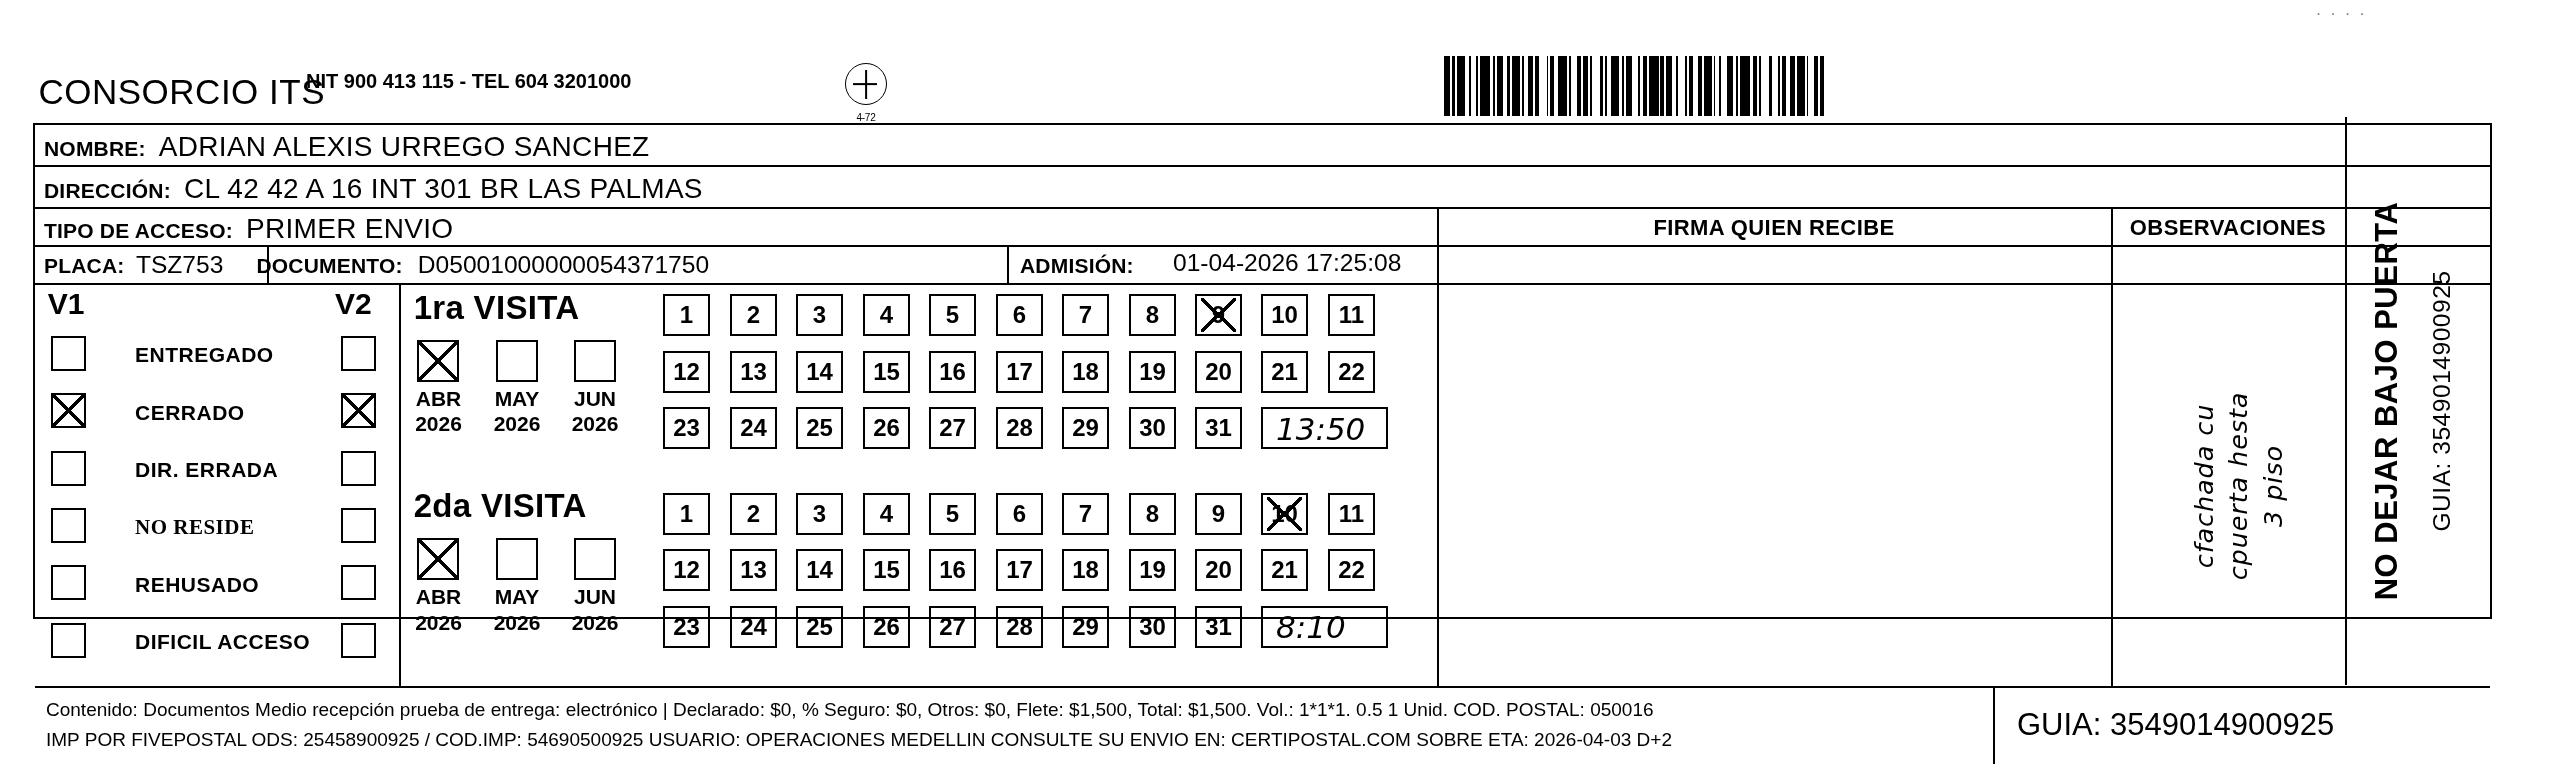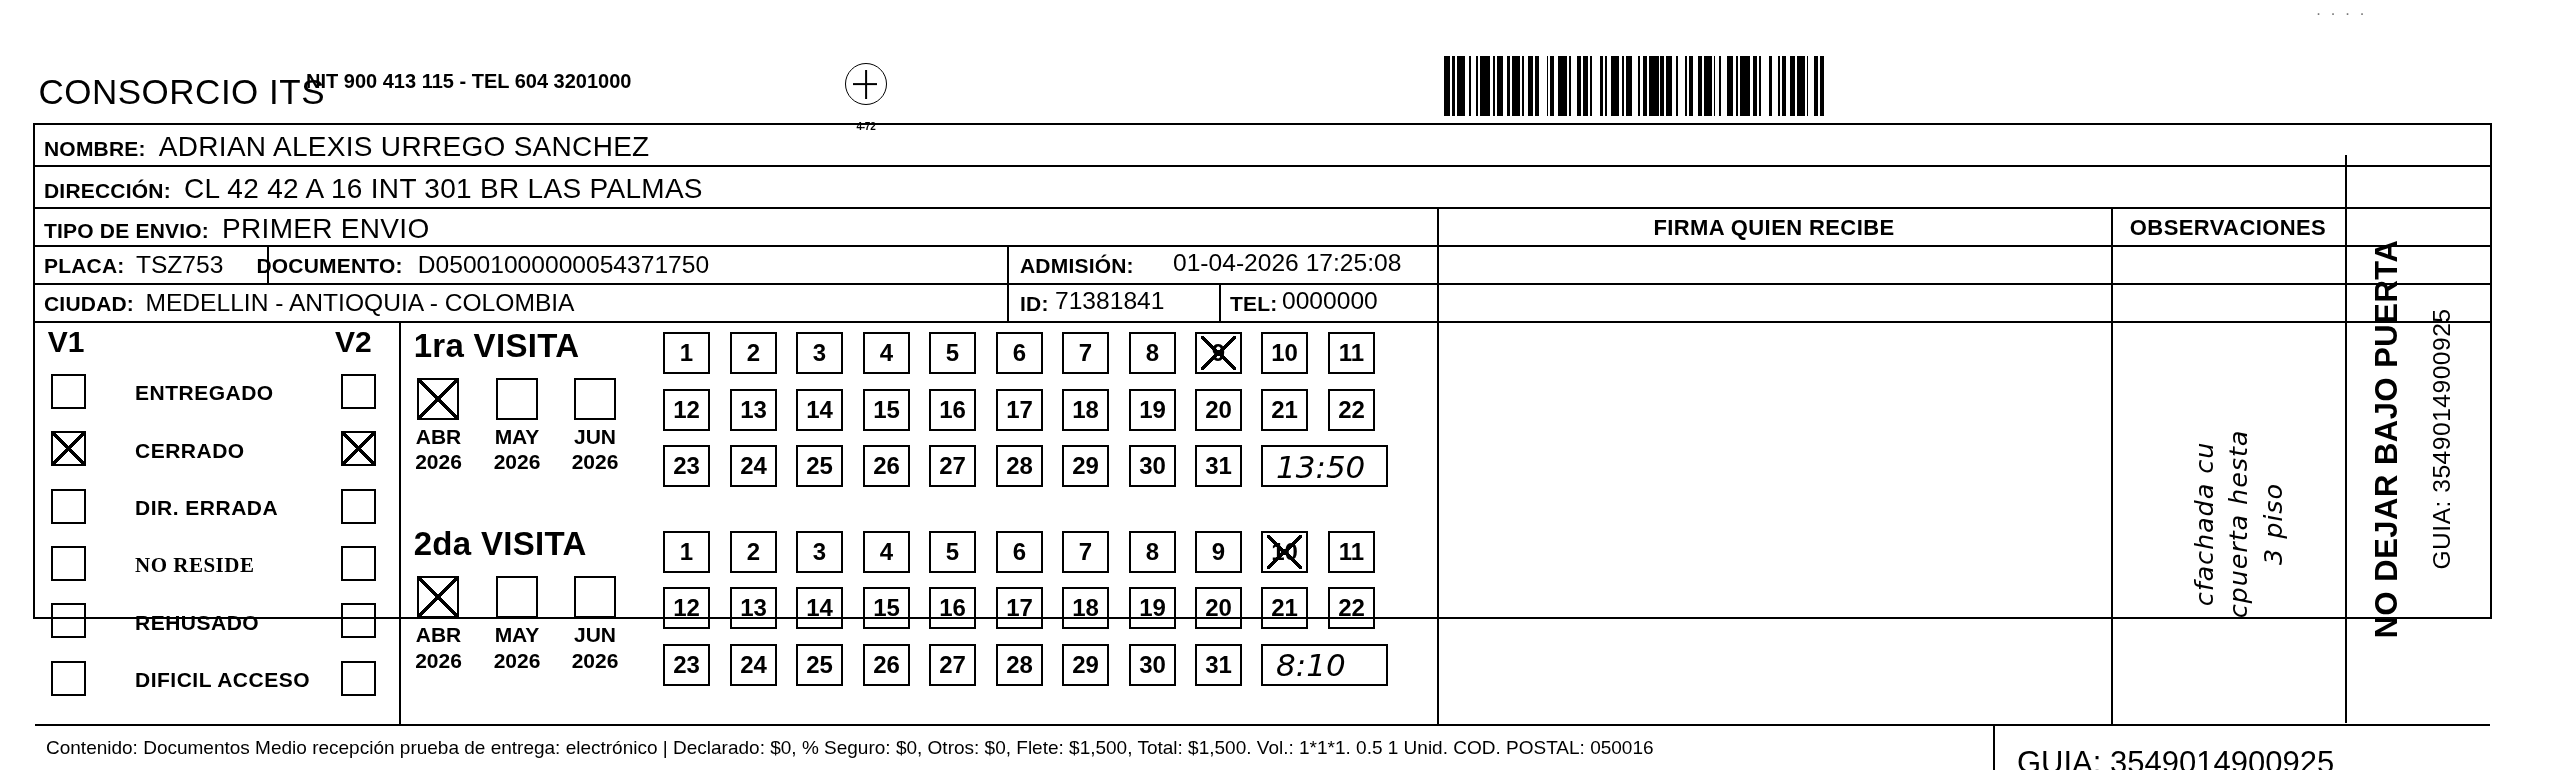--- a/index.html
+++ b/index.html
@@ -78,23 +78,23 @@
     position: absolute;
     left: 7.3px;
     top: 50%;
     width: 24px;
     height: 1.8px;
     background: #000;
     transform: translateY(-50%);
   }
   .logo-caption {
     font-size: 10px;
-    font-weight: bold;
+    font-weight: normal;
     letter-spacing: -0.3px;
-    margin-top: 16px;
+    margin-top: 7px;
   }
   .certipostal-block {
     position: absolute;
     left: 911px;
     top: 31px;
     font-size: 21px;
     line-height: 1.5;
     font-weight: bold;
   }
   .certipostal-block .l2 { font-size: 18px; }
@@ -473,21 +473,21 @@
         <span class="lbl inline">NOMBRE:</span>
         <span class="val inline" style="margin-left:9px;">ADRIAN ALEXIS URREGO SANCHEZ</span>
       </div>
 
       <div class="rowline r-direccion">
         <span class="lbl inline">DIRECCIÓN:</span>
         <span class="val inline" style="margin-left:9px;">CL 42   42 A   16 INT 301 BR LAS PALMAS</span>
       </div>
 
       <div class="rowline r-tipo">
-        <span class="lbl inline">TIPO DE ENVIO:</span>
+        <span class="lbl inline">TIPO DE ACCESO:</span>
         <span class="val inline" style="margin-left:9px;">PRIMER ENVIO</span>
         <div class="vsep" style="left:1402px;"></div>
         <div class="vsep" style="left:2076px;"></div>
         <div class="vsep" style="left:2310px;"></div>
         <div style="position:absolute;left:1402px;top:0;width:674px;" class="colhead">FIRMA QUIEN RECIBE</div>
         <div style="position:absolute;left:2076px;top:0;width:234px;" class="colhead">OBSERVACIONES</div>
       </div>
 
       <div class="rowline r-placa">
         <span class="lbl inline">PLACA:</span>
@@ -496,33 +496,20 @@
         <span class="lbl inline" style="margin-left:29px;">DOCUMENTO:</span>
         <span class="valsm inline" style="margin-left:11px;">D05001000000054371750</span>
         <div class="vsep" style="left:972px;"></div>
         <span class="lbl" style="position:absolute;left:985px;top:7.3px;">ADMISIÓN:</span>
         <span class="valsm" style="position:absolute;left:1138px;top:1.8px;">01-04-2026 17:25:08</span>
         <div class="vsep" style="left:1402px;"></div>
         <div class="vsep" style="left:2076px;"></div>
         <div class="vsep" style="left:2310px;"></div>
       </div>
 
-      <div class="rowline r-ciudad">
-        <span class="lbl inline">CIUDAD:</span>
-        <span class="valsm inline" style="margin-left:7.3px;">MEDELLIN - ANTIOQUIA - COLOMBIA</span>
-        <div class="vsep" style="left:972px;"></div>
-        <span class="lbl" style="position:absolute;left:985px;top:7.3px;">ID:</span>
-        <span class="valsm" style="position:absolute;left:1020px;top:1.8px;">71381841</span>
-        <div class="vsep" style="left:1184px;"></div>
-        <span class="lbl" style="position:absolute;left:1195px;top:7.3px;">TEL:</span>
-        <span class="valsm" style="position:absolute;left:1247px;top:1.8px;">0000000</span>
-        <div class="vsep" style="left:1402px;"></div>
-        <div class="vsep" style="left:2076px;"></div>
-        <div class="vsep" style="left:2310px;"></div>
-      </div>
 
       <div class="lower">
 
         <div class="col-v" id="status-col">
           <div class="vhead v1">V1</div>
           <div class="vhead v2">V2</div>
         <div class="chk" style="left: 16.4px; top: 51px;"></div>
             <div class="opt-label" style="top: 58px;">ENTREGADO</div>
             <div class="chk" style="left: 306px; top: 51px;"></div>
             <div class="chk x" style="left: 16.4px; top: 108px;"></div>

